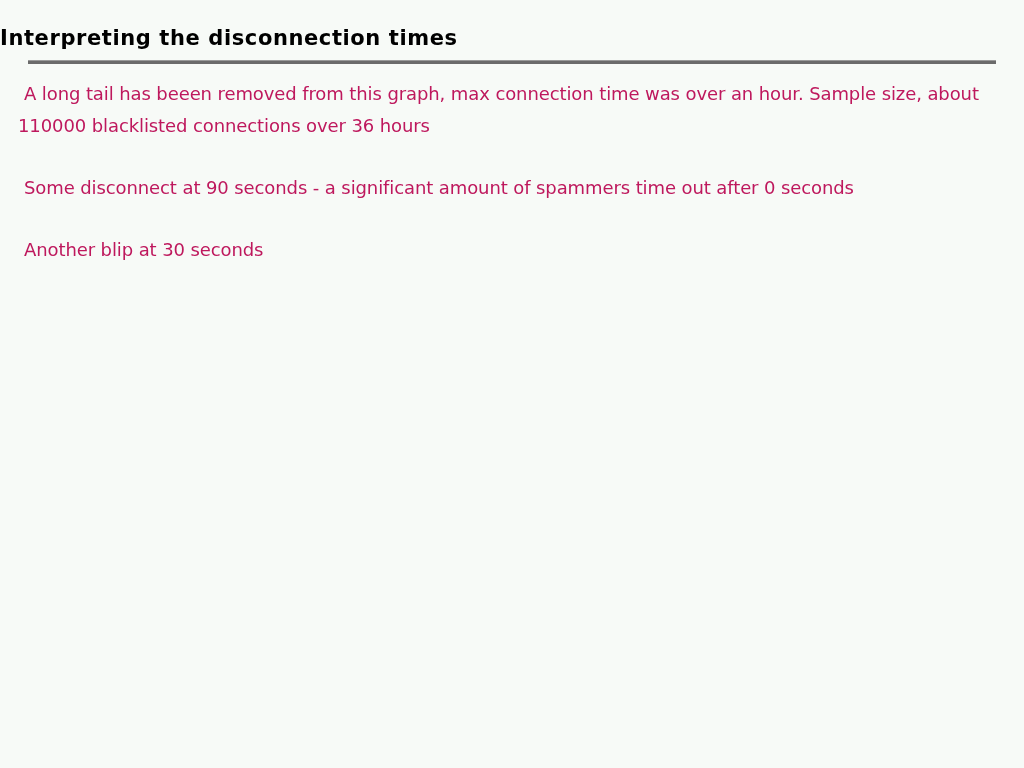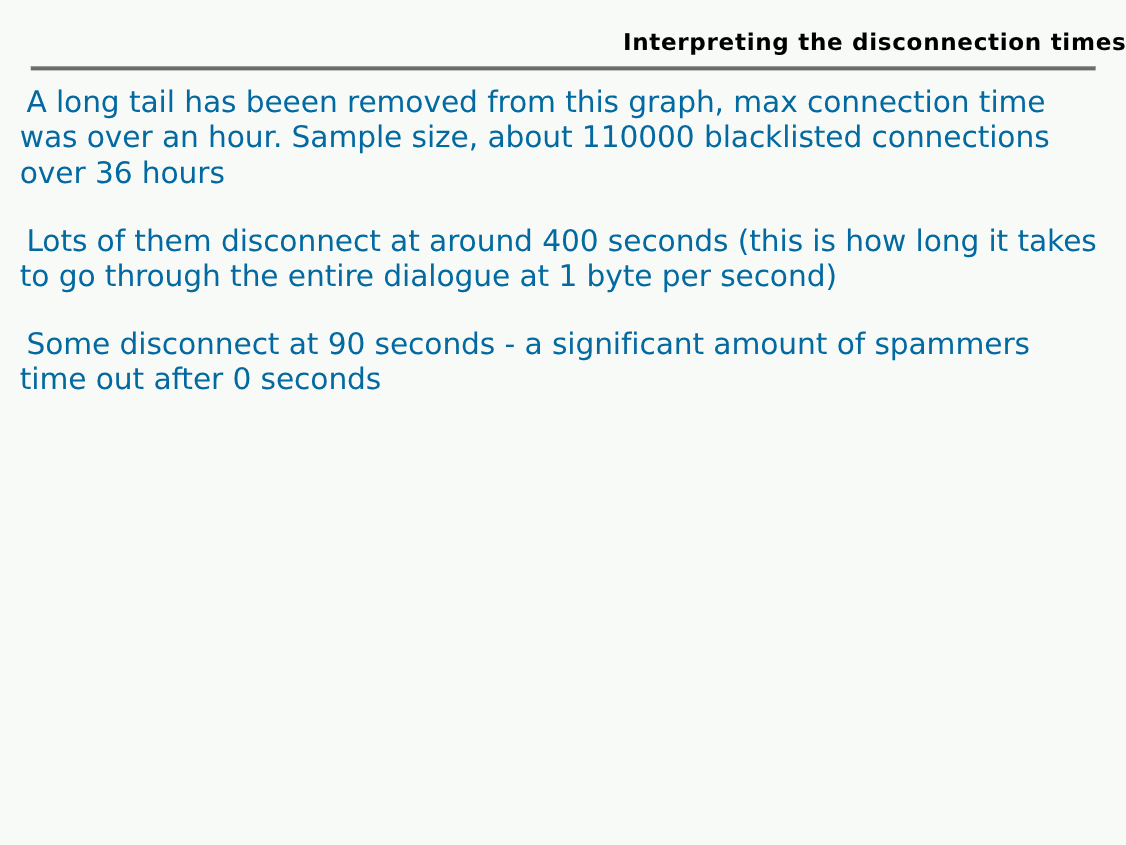--- a/index.html
+++ b/index.html
@@ -14,60 +14,60 @@
     overflow: hidden;
   }
   .slide {
     position: relative;
     width: 1024px;
     height: 768px;
     background: #f7faf7;
     box-sizing: border-box;
   }
   .slide-title {
-    text-align: right;
+    text-align: left;
     font-family: "DejaVu Sans", sans-serif;
     font-weight: bold;
     font-size: 21px;
     color: #000000;
     letter-spacing: 0.6px;
     padding-top: 26px;
     padding-bottom: 4px;
   }
   .title-rule {
     width: 968px;
     margin: 6px auto 0 auto;
     height: 3px;
     background: #6b6b6b;
     border-top: 1px solid #9a9a9a;
   }
   .body-block {
     padding: 14px 22px 0 18px;
   }
   .para {
-    color: #0369a1;
+    color: #be185d;
     font-family: "DejaVu Sans", sans-serif;
-    font-size: 27px;
+    font-size: 18px;
     line-height: 32px;
     margin: 0 0 30px 0;
     letter-spacing: -0.1px;
     text-indent: 6px;
   }
   .para:last-child {
     margin-bottom: 0;
   }
 </style>
 </head>
 <body>
 
 <div class="slide">
 
   <div class="slide-title">Interpreting the disconnection times</div>
 
   <div class="title-rule"></div>
 
   <div class="body-block">
     <p class="para">A long tail has beeen removed from this graph, max connection time was over an hour. Sample size, about 110000 blacklisted connections over 36 hours</p>
-    <p class="para">Lots of them disconnect at around 400 seconds (this is how long it takes to go through the entire dialogue at 1 byte per second)</p>
     <p class="para">Some disconnect at 90 seconds - a significant amount of spammers time out after 0 seconds</p>
+    <p class="para">Another blip at 30 seconds</p>
   </div>
 
 </div>
 
 </body></html>

